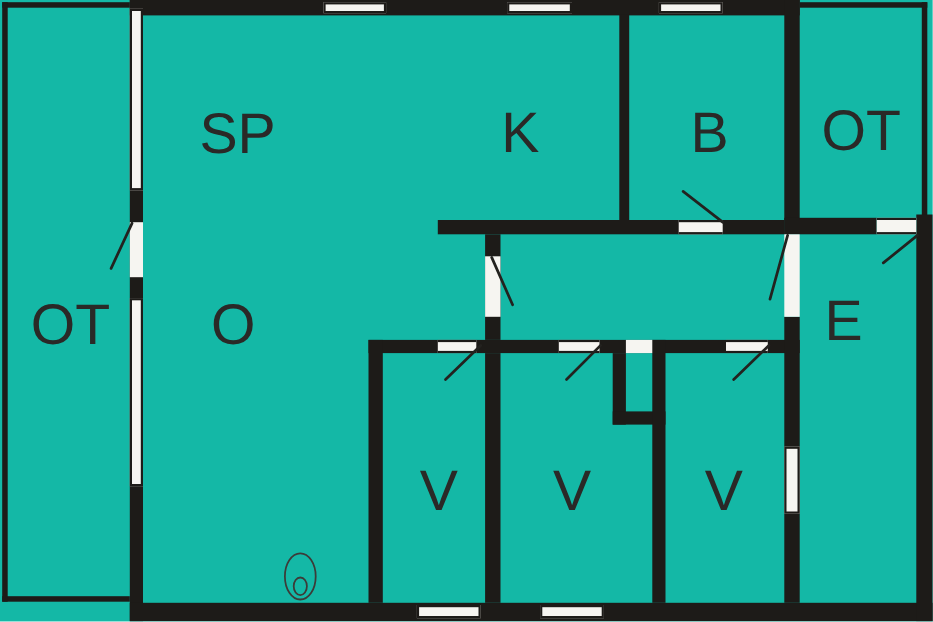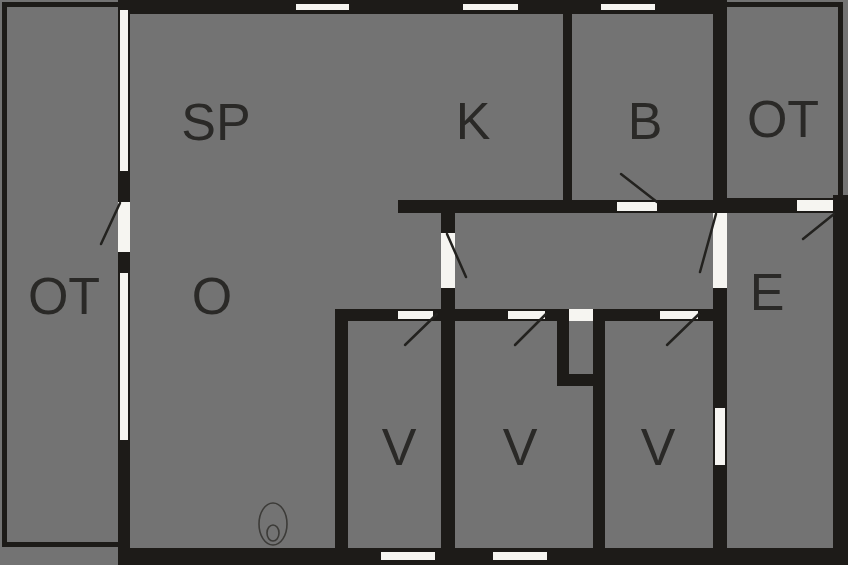--- a/index.html
+++ b/index.html
@@ -1,19 +1,19 @@
 <!DOCTYPE html>
 <html><head>
 <meta charset="utf-8">
 <style>
   html,body{margin:0;padding:0;background:#ffffff;}
   .plan{
     position:relative;
     width:848px;height:565px;
-    background:#737373;
+    background:#14b8a6;
     overflow:hidden;
     font-family:"Liberation Sans", sans-serif;
   }
   .w{position:absolute;background:#1d1b18;}
   .cut{position:absolute;background:#f6f5f1;box-sizing:border-box;}
   .win{border:2px solid #1d1b18;}
   .gap-h{border-top:2px solid #1d1b18;border-bottom:2px solid #1d1b18;}
   .outline{position:absolute;box-sizing:border-box;background:transparent;border:5px solid #1d1b18;}
   .overlay{position:absolute;left:0;top:0;width:848px;height:565px;}
   .room-label{

